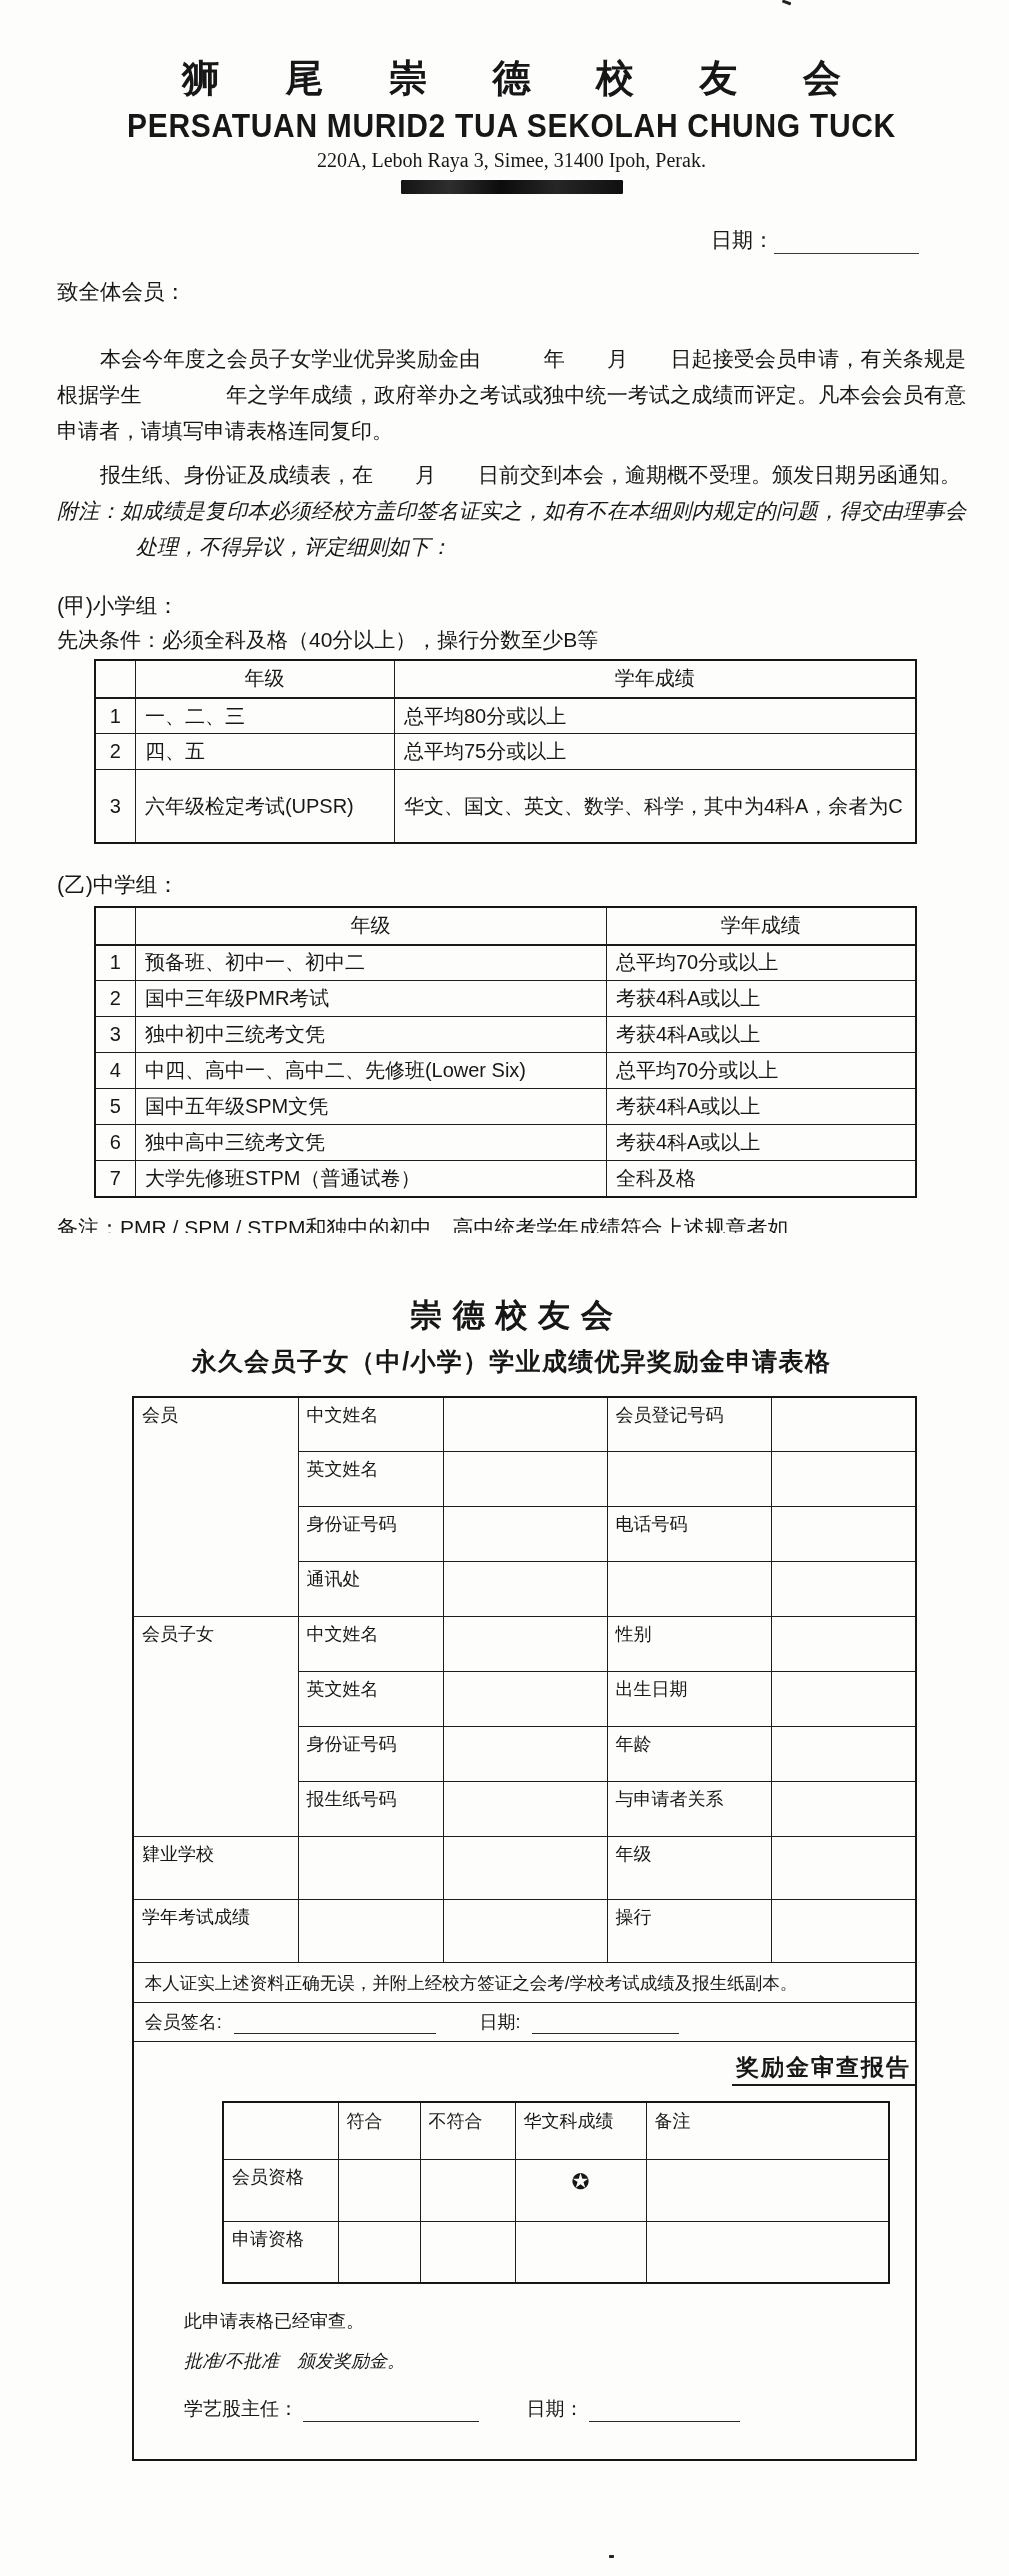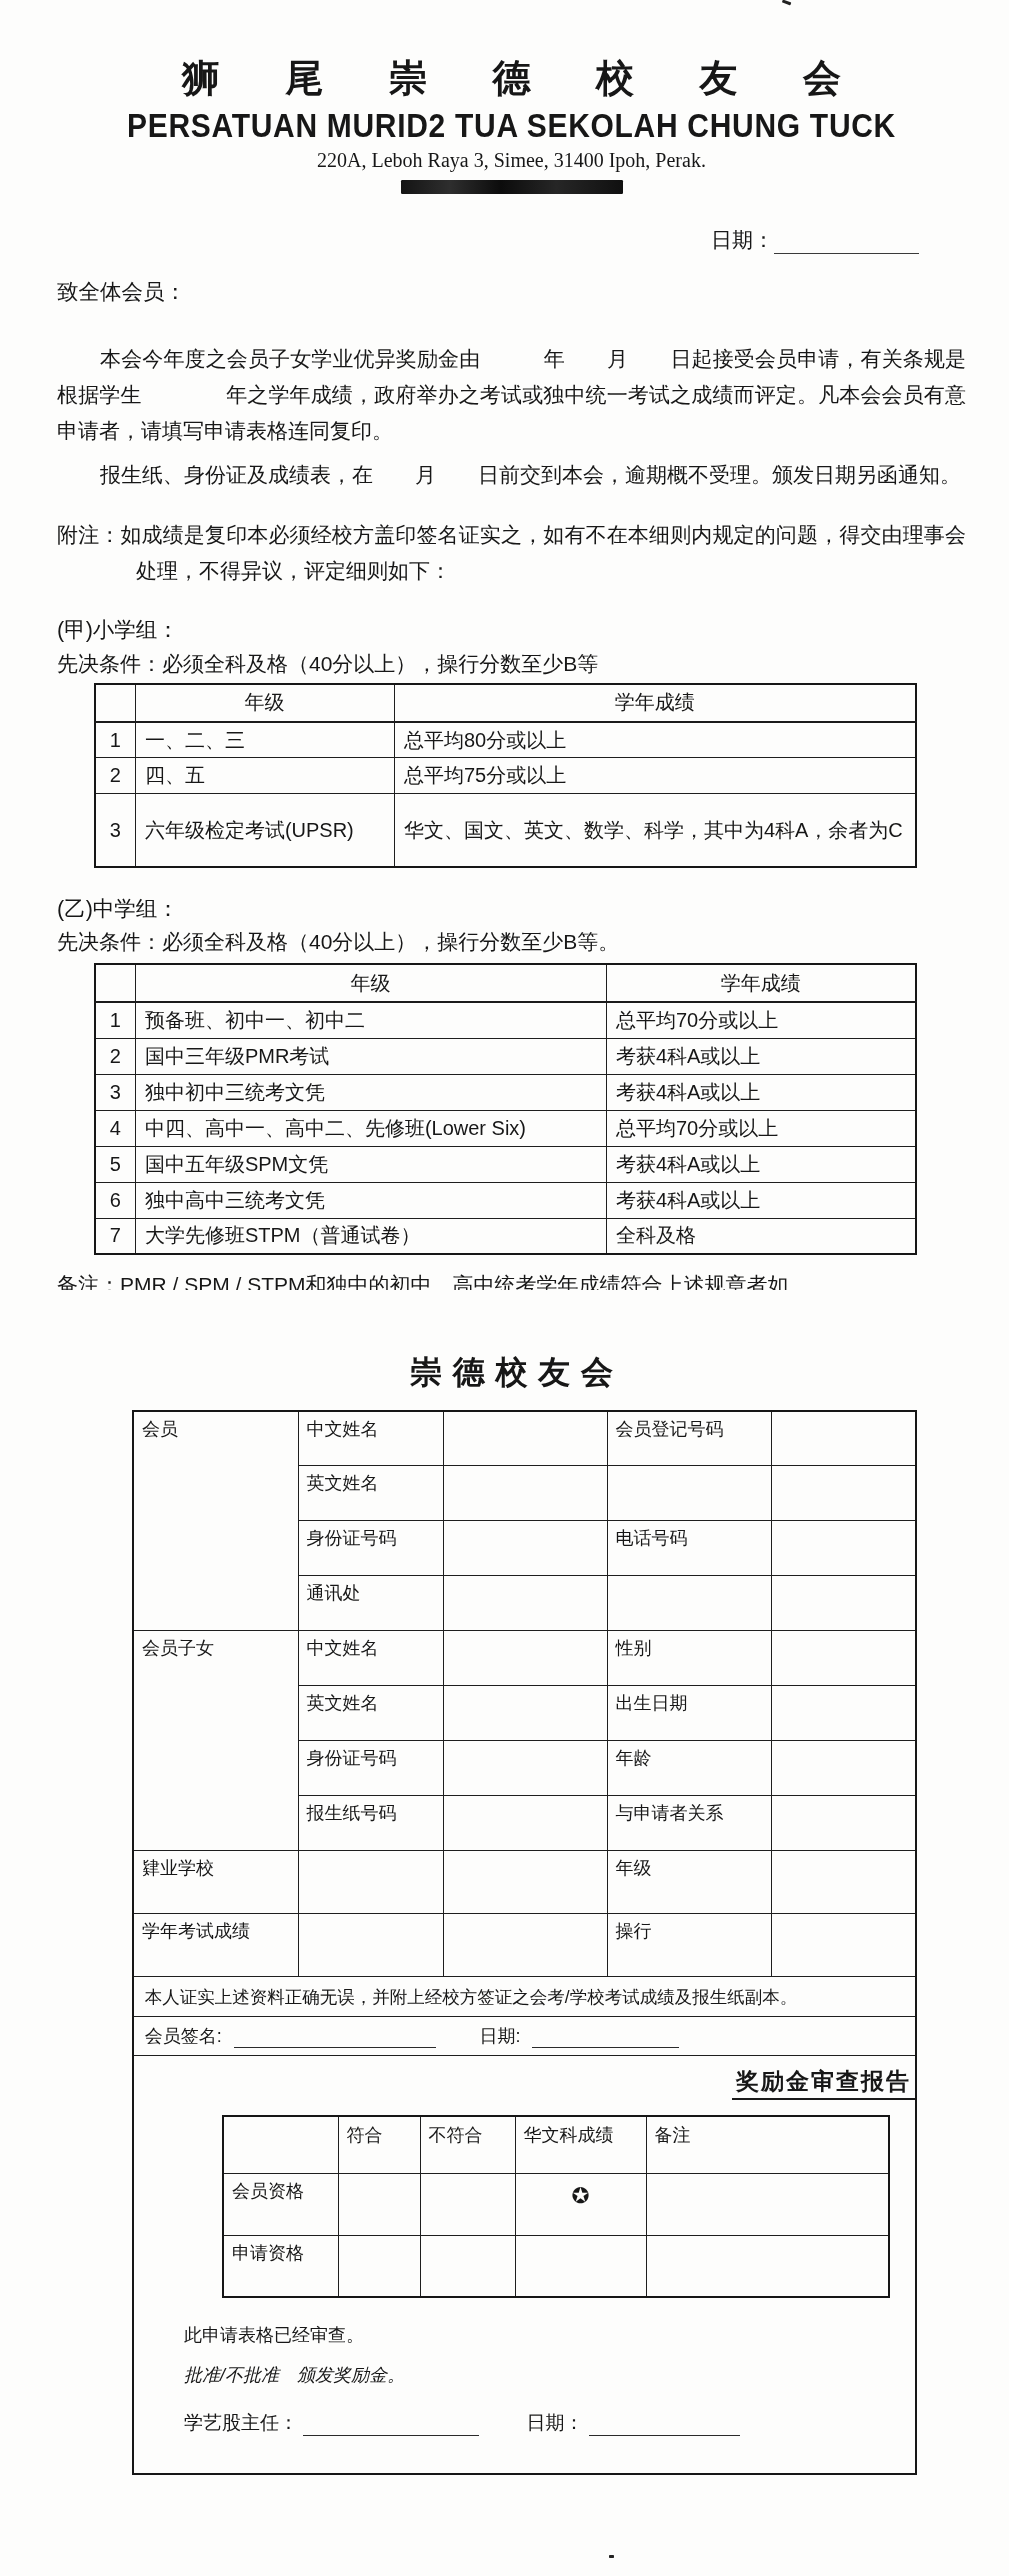--- a/index.html
+++ b/index.html
@@ -52,21 +52,21 @@
     border-radius: 1.3px;
   }
 
   
   .date-row { margin-top: 32px; text-align: right; padding-right: 47px; font-size: 21px; line-height: 28px; }
   .blank-line { display: inline-block; border-bottom: 1.3px solid #3a3a3a; height: 20px; vertical-align: bottom; }
   .salutation { margin: 24px 0 0; font-size: 21.5px; line-height: 28px; }
   .body-p { margin: 0; font-size: 21px; line-height: 36px; text-align: justify; white-space: pre-wrap; }
   .p1 { margin-top: 35px; text-indent: 43px; }
   .p2 { margin-top: 8px; text-indent: 43px; }
-  .note-p { margin-top: 24px; padding-left: 79px; text-indent: -79px; }
+  .note-p { margin-top: 0; padding-left: 79px; text-indent: -79px; font-style: italic; }
 
   .group-heading { margin: 27px 0 0; font-size: 21.5px; line-height: 28px; }
   .prereq { margin: 5.4px 0 0; font-size: 21px; line-height: 28px; }
 
   
   table.criteria {
     border-collapse: collapse;
     margin: 5.4px 0 0 37px;
     width: 821px;
     table-layout: fixed;
@@ -207,21 +207,20 @@
       </tr>
       <tr class="tall">
         <td class="num">3</td>
         <td>六年级检定考试(UPSR)</td>
         <td>华文、国文、英文、数学、科学，其中为4科A，余者为C</td>
       </tr>
     </tbody>
   </table>
 
   <p class="group-heading">(乙)中学组：</p>
-  <p class="prereq">先决条件：必须全科及格（40分以上），操行分数至少B等。</p>
 
   <table class="criteria" style="margin-top:6.7px;">
     <colgroup>
         <col style="width:40px">
         <col style="width:471px">
         <col style="width:310px">
       </colgroup>
     <thead>
       <tr>
         <th class="num"></th>
@@ -266,20 +265,21 @@
         <td>全科及格</td>
       </tr>
     </tbody>
   </table>
 
   <div class="clipped-note">
     <span>备注：PMR / SPM / STPM和独中的初中、高中统考学年成绩符合上述规章者如</span>
   </div>
 
   <h2 class="p2-title">崇德校友会</h2>
+  <div class="p2-subtitle">永久会员子女（中/小学）学业成绩优异奖励金申请表格</div>
 
   <table class="appform">
     <colgroup>
       <col style="width:165px">
         <col style="width:145px">
         <col style="width:164px">
         <col style="width:164px">
         <col style="width:145px">
     </colgroup>
     <tbody>

